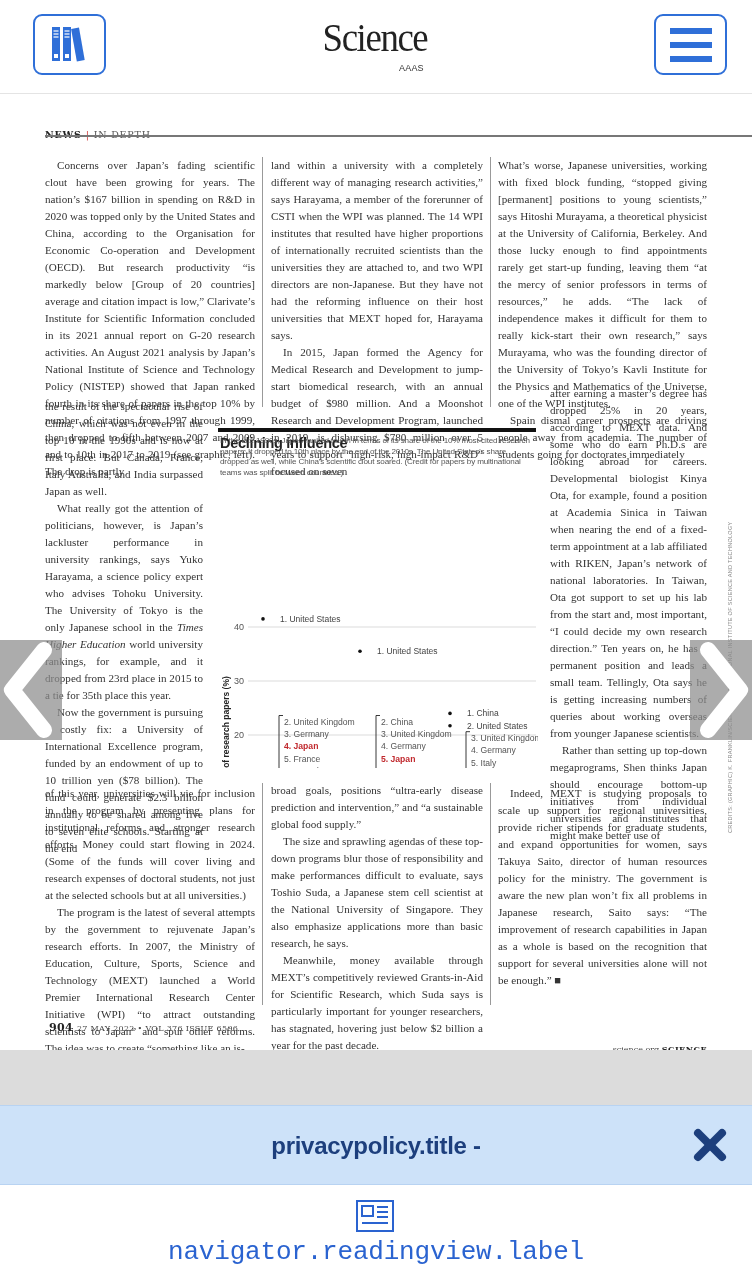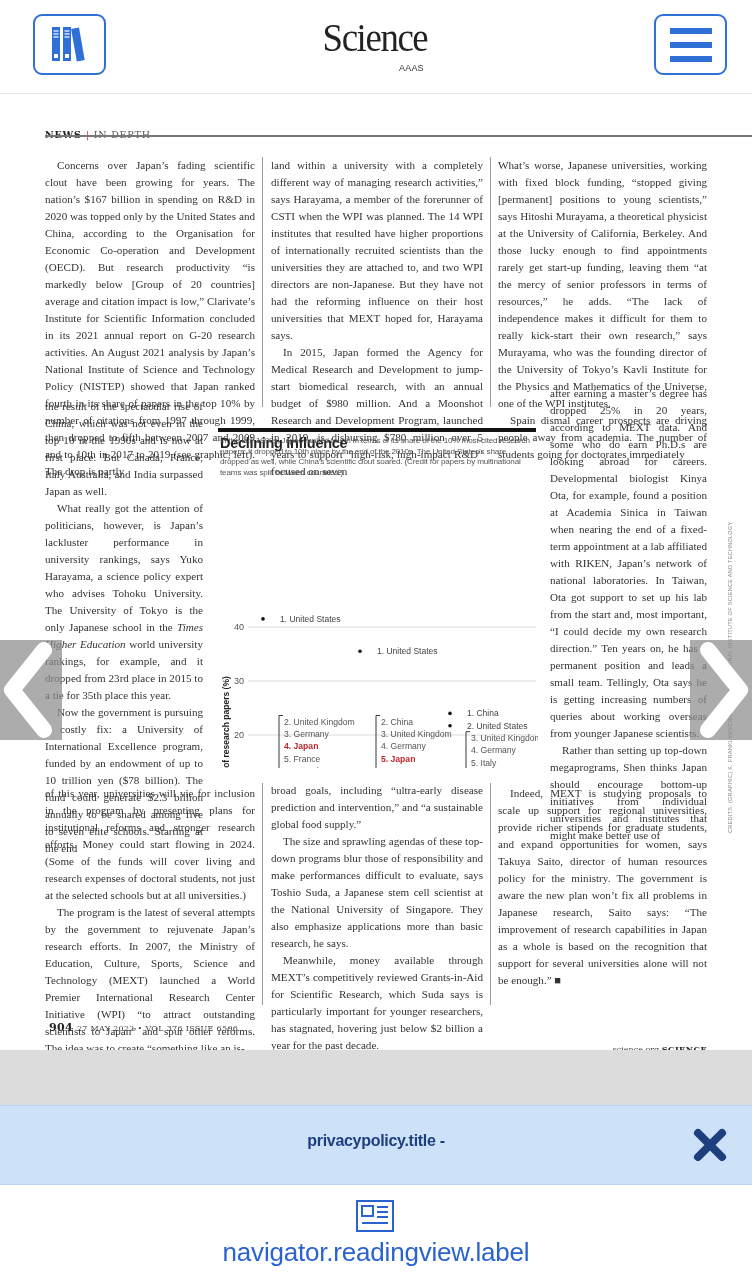--- a/index.html
+++ b/index.html
@@ -43,25 +43,25 @@
 
   .footer-left { position: absolute; left: 49px; top: 926px; font-size: 8px; color: #444; letter-spacing: 0.3px; }
   .footer-left b { font-size: 11px; color: #222; margin-right: 4px; }
   .footer-right { position: absolute; right: 45px; top: 949px; font-size: 8px; color: #444; margin-left: 8px; }
   .footer-right b { color: #222; letter-spacing: 0.5px; }
 
   .credits { position: absolute; left: 727px; top: 738px; font-family: "Liberation Sans", sans-serif; font-size: 5.5px; color: #888; transform-origin: 0 0; transform: rotate(-90deg); white-space: nowrap; letter-spacing: 0.3px; }
 
   .grey-band { position: absolute; left: 0; top: 1050px; width: 752px; height: 55px; background: #dcdcdc; }
   .privacy-bar { position: absolute; left: 0; top: 1105px; width: 752px; height: 80px; background: #cde2f9; border-top: 1px solid #b8d3f2; border-bottom: 1px solid #b8d3f2; }
-  .privacy-title { position: absolute; left: 0; width: 752px; top: 26px; text-align: center; font-family: "Liberation Sans", sans-serif; font-size: 16px; font-weight: bold; color: #1d3f7d; letter-spacing: -0.3px; }
+  .privacy-title { position: absolute; left: 0; width: 752px; top: 26px; text-align: center; font-family: "Liberation Sans", sans-serif; font-size: 24px; font-weight: bold; color: #1d3f7d; letter-spacing: -0.3px; }
   .privacy-close { position: absolute; left: 693px; top: 22px; width: 34px; height: 34px; cursor: pointer; }
   .reading-bar { position: absolute; left: 0; top: 1186px; width: 752px; height: 94px; background: #fff; }
   .reading-icon { position: absolute; left: 356px; top: 14px; width: 38px; height: 32px; }
-  .reading-label { position: absolute; left: 0; width: 752px; top: 51px; text-align: center; font-family: Liberation Sans, sans-serif; font-size: 26px; color: #2a63d0; letter-spacing: -0.2px; }
+  .reading-label { position: absolute; left: 0; width: 752px; top: 51px; text-align: center; font-family: Liberation Mono, monospace; font-size: 26px; color: #2a63d0; letter-spacing: -0.2px; }
 </style>
 </head>
 <body>
 
 <div class="topbar">
   <div class="icon-btn left">
     <svg width="40" height="40" viewBox="0 0 40 40">
       <rect x="2" y="2" width="8" height="34" fill="#2f6fd8"></rect>
       <rect x="13" y="2" width="8" height="34" fill="#2f6fd8"></rect>
       <g transform="rotate(-10 28 20)">
@@ -111,21 +111,21 @@
     <p>The program is the latest of several attempts by the government to rejuvenate Japan’s research efforts. In 2007, the Ministry of Education, Culture, Sports, Science and Technology (MEXT) launched a World Premier International Research Center Initiative (WPI) “to attract outstanding scientists to Japan” and spur other reforms. The idea was to create “something like an is-</p>
   </div>
   <div class="col-rule" style="left:262px; top:62px; height:250px;"></div>
   <div class="col-rule" style="left:262px; top:688px; height:222px;"></div>
 
   <div class="col" style="left:271px; top:62px; width:212px;">
     <p class="noind">land within a university with a completely different way of managing research activities,” says Harayama, a member of the forerunner of CSTI when the WPI was planned. The 14 WPI institutes that resulted have higher proportions of internationally recruited scientists than the universities they are attached to, and two WPI directors are non-Japanese. But they have not had the reforming influence on their host universities that MEXT hoped for, Harayama says.</p>
     <p>In 2015, Japan formed the Agency for Medical Research and Development to jump-start biomedical research, with an annual budget of $980 million. And a Moonshot Research and Development Program, launched in 2019, is disbursing $780 million over 5 years to support “high-risk, high-impact R&amp;D” focused on seven</p>
   </div>
   <div class="col" style="left:271px; top:687px; width:212px;">
-    <p class="noind">broad goals, including “ultra-early disease prediction and intervention,” and “a sustainable global food supply.”</p>
+    <p class="noind">broad goals, positions “ultra-early disease prediction and intervention,” and “a sustainable global food supply.”</p>
     <p>The size and sprawling agendas of these top-down programs blur those of responsibility and make performances difficult to evaluate, says Toshio Suda, a Japanese stem cell scientist at the National University of Singapore. They also emphasize applications more than basic research, he says.</p>
     <p>Meanwhile, money available through MEXT’s competitively reviewed Grants-in-Aid for Scientific Research, which Suda says is particularly important for younger researchers, has stagnated, hovering just below $2 billion a year for the past decade.</p>
   </div>
   <div class="col-rule" style="left:490px; top:62px; height:250px;"></div>
   <div class="col-rule" style="left:490px; top:688px; height:222px;"></div>
 
   <div class="col" style="left:498px; top:62px; width:209px;">
     <p class="noind">What’s worse, Japanese universities, working with fixed block funding, “stopped giving [permanent] positions to young scientists,” says Hitoshi Murayama, a theoretical physicist at the University of California, Berkeley. And those lucky enough to find appointments rarely get start-up funding, leaving them “at the mercy of senior professors in terms of resources,” he adds. “The lack of independence makes it difficult for them to really kick-start their own research,” says Murayama, who was the founding director of the University of Tokyo’s Kavli Institute for the Physics and Mathematics of the Universe, one of the WPI institutes.</p>
     <p>Spain dismal career prospects are driving people away from academia. The number of students going for doctorates immediately</p>
   </div>

